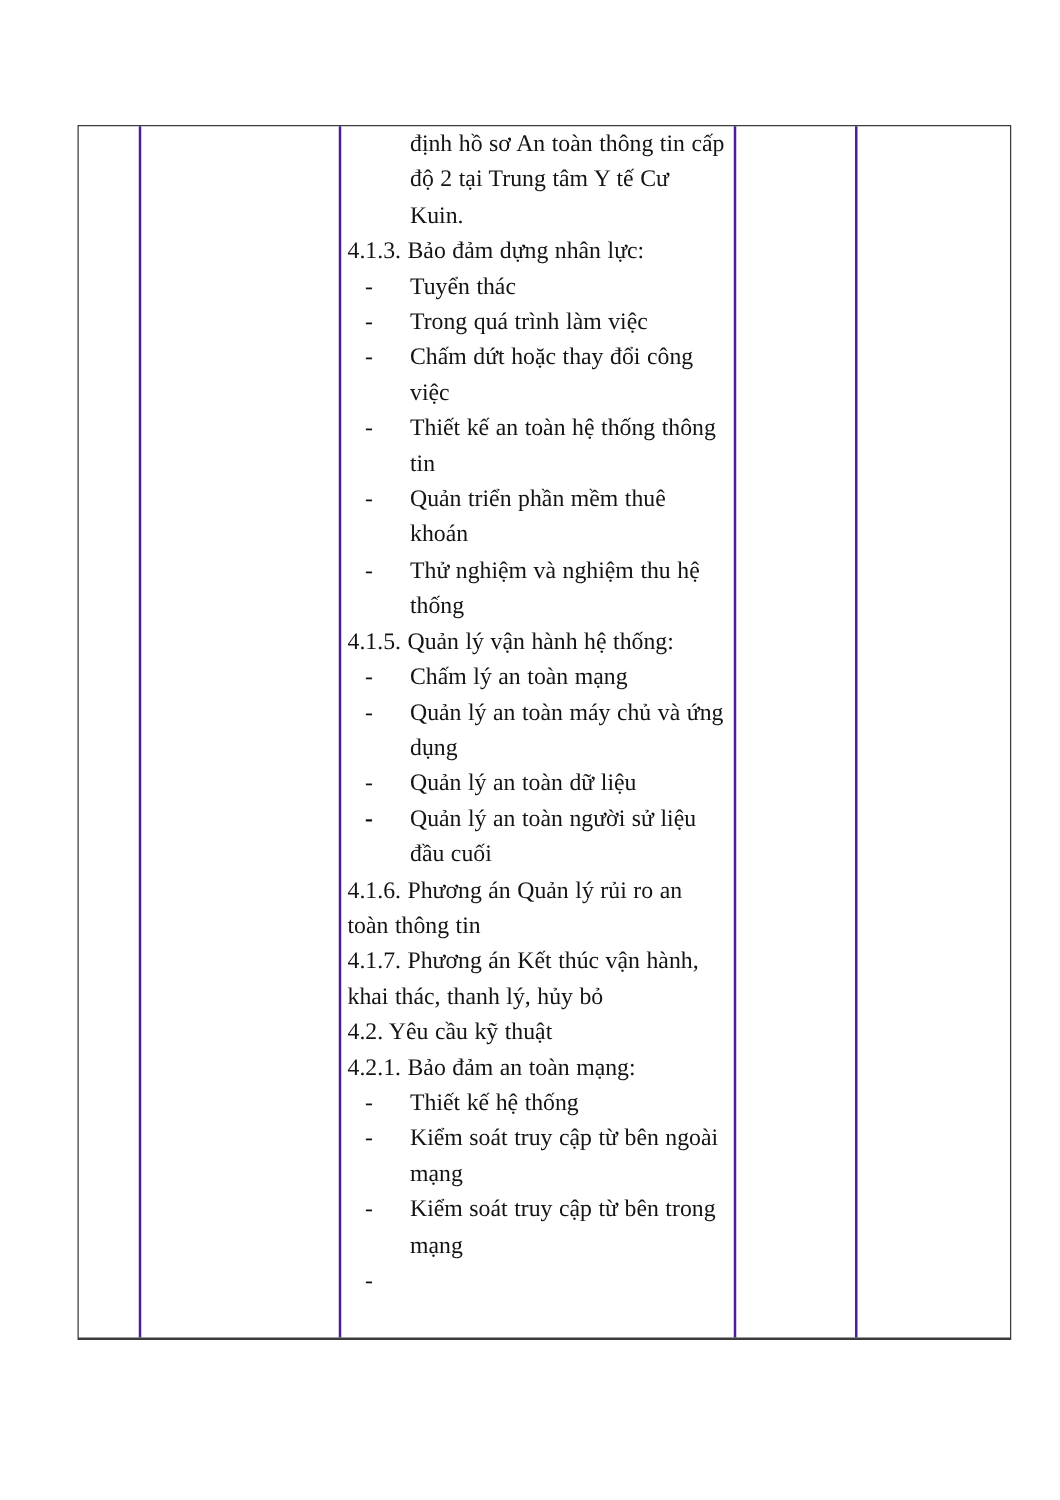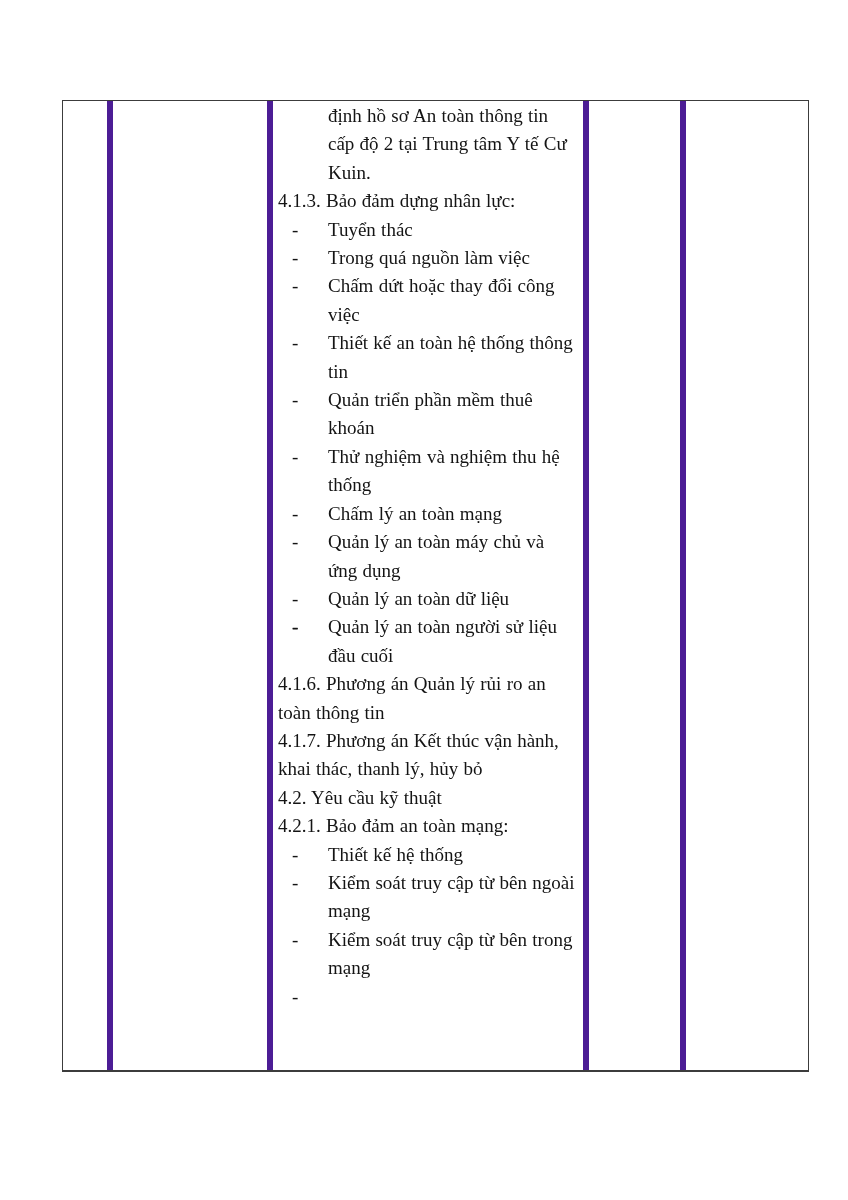--- a/index.html
+++ b/index.html
@@ -18,21 +18,21 @@
     width: 747px;
     height: 972px;
     display: flex;
     box-sizing: border-box;
     border: 1px solid #3c3c3c;
     border-bottom-width: 2px;
     background: #ffffff;
   }
   .cell {
     box-sizing: border-box;
-    border-right: 6px solid #4c1d95;
+    border-right: 2px solid #4c1d95;
     height: 100%;
   }
   .cell:last-child { border-right: none; }
   .c1 { width: 50px; }
   .c2 { width: 160px; }
   .c3 { width: 316px; padding: 1px 5px 0 5px; overflow: hidden; }
   .c4 { width: 97px; }
   .c5 { flex: 1; }
   .para {
     font-size: 19px;
@@ -53,25 +53,26 @@
 <body>
 
 <div class="page">
   <div class="doc-table">
     <div class="cell c1"></div>
     <div class="cell c2"></div>
     <div class="cell c3">
         <div class="para continuation">định hồ sơ An toàn thông tin cấp độ 2 tại Trung tâm Y tế Cư Kuin.</div>
         <div class="para heading">4.1.3. Bảo đảm dựng nhân lực:</div>
         <div class="para bullet"><span class="dash">-</span><span>Tuyển thác</span></div>
-        <div class="para bullet"><span class="dash">-</span><span>Trong quá nguồn làm việc</span></div>
+        <div class="para bullet"><span class="dash">-</span><span>Trong quá trình làm việc</span></div>
         <div class="para bullet"><span class="dash">-</span><span>Chấm dứt hoặc thay đổi công việc</span></div>
         <div class="para bullet"><span class="dash">-</span><span>Thiết kế an toàn hệ thống thông tin</span></div>
         <div class="para bullet"><span class="dash">-</span><span>Quản triển phần mềm thuê khoán</span></div>
         <div class="para bullet"><span class="dash">-</span><span>Thử nghiệm và nghiệm thu hệ thống</span></div>
+        <div class="para heading">4.1.5. Quản lý vận hành hệ thống:</div>
         <div class="para bullet"><span class="dash">-</span><span>Chấm lý an toàn mạng</span></div>
         <div class="para bullet"><span class="dash">-</span><span>Quản lý an toàn máy chủ và ứng dụng</span></div>
         <div class="para bullet"><span class="dash">-</span><span>Quản lý an toàn dữ liệu</span></div>
         <div class="para bullet"><span class="dash">-</span></div>
         <div class="para bullet"><span class="dash">-</span><span>Quản lý an toàn người sử liệu đầu cuối</span></div>
         <div class="para heading">4.1.6. Phương án Quản lý rủi ro an toàn thông tin</div>
         <div class="para heading">4.1.7. Phương án Kết thúc vận hành, khai thác, thanh lý, hủy bỏ</div>
         <div class="para heading">4.2. Yêu cầu kỹ thuật</div>
         <div class="para heading">4.2.1. Bảo đảm an toàn mạng:</div>
         <div class="para bullet"><span class="dash">-</span><span>Thiết kế hệ thống</span></div>

